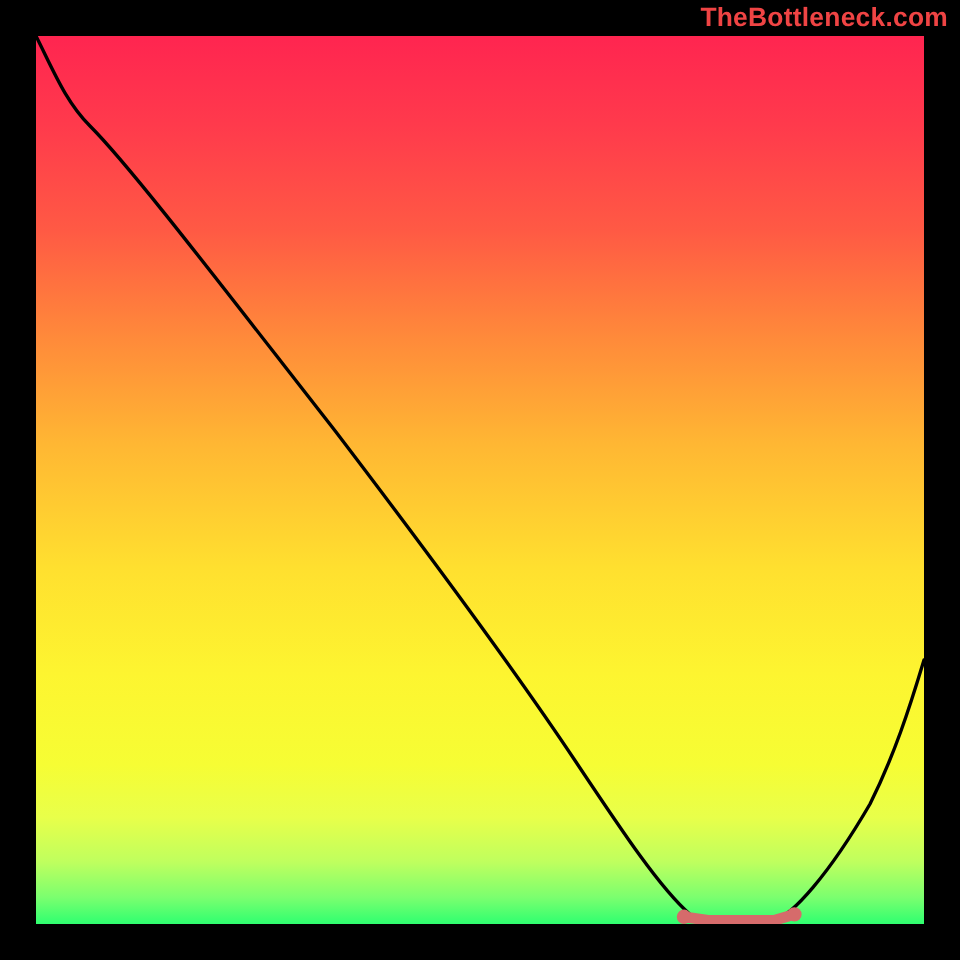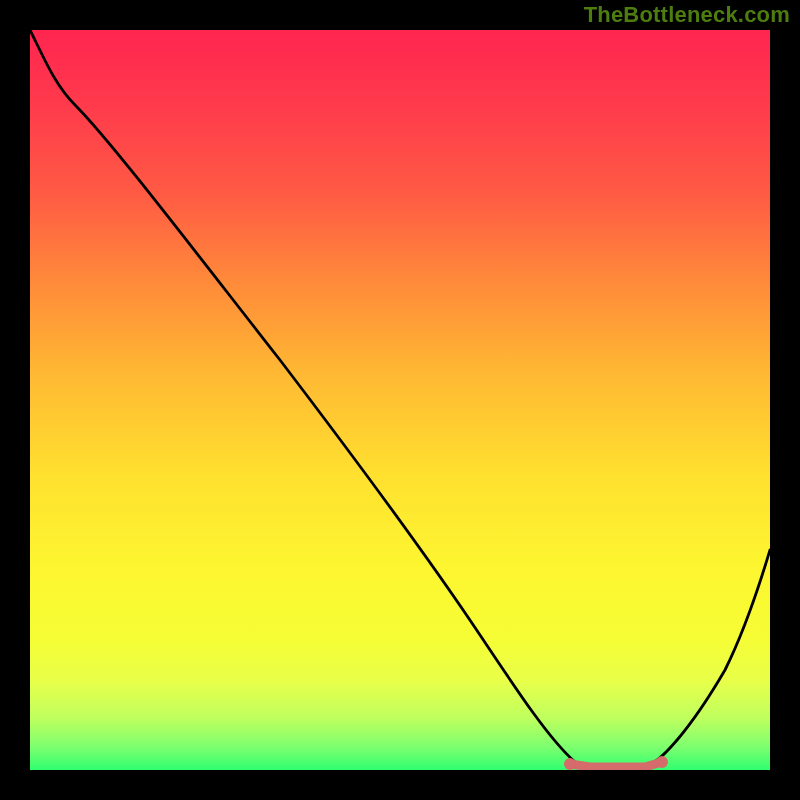--- a/index.html
+++ b/index.html
@@ -13,21 +13,21 @@
   .frame {
     position: relative;
     width: 800px;
     height: 800px;
     background: #000000;
   }
   .watermark {
     position: absolute;
     top: 2px;
     right: 10px;
-    color: #4d7c0f;
+    color: #ef4444;
     font-size: 22px;
     font-weight: bold;
     letter-spacing: 0.2px;
     z-index: 50;
   }
   .plot-area {
     position: absolute;
     left: 30px;
     top: 30px;
     width: 740px;

